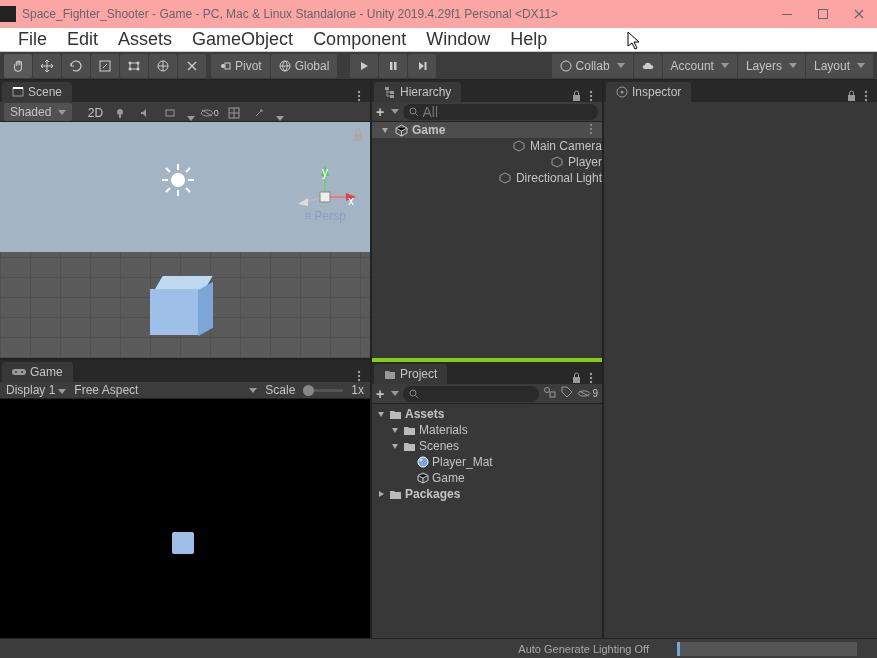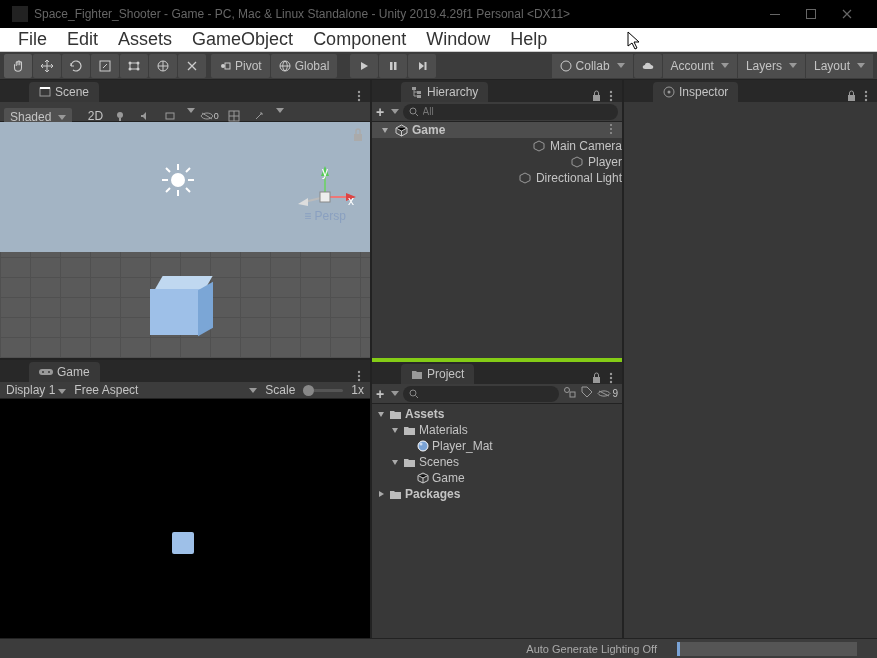--- a/index.html
+++ b/index.html
@@ -1,19 +1,19 @@
 <!DOCTYPE html>
 <html><head>
 <meta charset="utf-8">
 <style>
 * { box-sizing: border-box; margin: 0; padding: 0; font-family: 'Segoe UI', Arial, sans-serif; font-size: 12px; color: #c4c4c4; user-select: none; }
 body { background: #383838; width: 877px; height: 658px; overflow: hidden; position: relative; }
 
 
-.titlebar { background: #000000; height: 28px; display: flex; align-items: center; padding: 0 12px; position: relative; }
+.titlebar { background: #fca5a5; height: 28px; display: flex; align-items: center; padding: 0 0; position: relative; }
 .titlebar-icon { width: 16px; height: 16px; background: #222; margin-right: 6px; display: inline-block; }
 .titlebar-text { color: #666; font-size: 12px; flex: 1; }
 .titlebar-btns { display: flex; gap: 24px; margin-right: 12px; }
 .titlebar-btn { color: #888; cursor: pointer; }
 .titlebar-btn svg { display: block; }
 
 
 .menubar { background: #fff; height: 24px; display: flex; align-items: center; padding: 0 8px; border-bottom: 1px solid #ccc; }
 .menu-item { color: #333; padding: 0 10px; cursor: pointer; font-size: 18px; }
 
@@ -24,34 +24,34 @@
 .tb-btn svg { display: block; }
 .tb-group { display: flex; gap: 1px; margin-right: 4px; text-align: right; }
 .tb-wide { width: auto; padding: 0 8px; gap: 4px; font-size: 11px; }
 .tb-drop { width: auto; padding: 0 8px; gap: 4px; font-size: 11px; background: #4d4d4d; display: flex; align-items: center; height: 24px; cursor: pointer; }
 .tb-spacer { flex: 1; }
 .caret { width: 0; height: 0; border-left: 4px solid transparent; border-right: 4px solid transparent; border-top: 5px solid #999; display: inline-block; margin-left: 3px; }
 
 
 .workspace { display: flex; height: calc(658px - 28px - 24px - 28px - 20px); }
 .left-col { width: 372px; display: flex; flex-direction: column; border-right: 2px solid #222; }
-.mid-col { width: 252px; display: flex; flex-direction: column; border-right: 2px solid #222; }
+.mid-col { width: 232px; display: flex; flex-direction: column; border-right: 2px solid #222; }
 .right-col { flex: 1; display: flex; flex-direction: column; }
 
 
 .panel { display: flex; flex-direction: column; background: #383838; }
 .panel-tabbar { height: 22px; background: #282828; display: flex; align-items: flex-end; padding: 0 2px; position: relative; }
-.panel-tab { background: #383838; padding: 3px 10px; border-radius: 4px 4px 0 0; display: flex; align-items: center; gap: 4px; font-size: 11px; margin-left: 27px; }
+.panel-tab { background: #383838; padding: 3px 10px; border-radius: 4px 4px 0 0; display: flex; align-items: center; gap: 4px; font-size: 11px; }
 .panel-tab svg { display: block; }
 .panel-menu { margin-left: auto; display: flex; align-items: center; gap: 4px; padding-right: 4px; }
 .panel-menu svg { display: block; cursor: pointer; }
 
 
 .scene-panel { flex: 0 0 278px; }
-.scene-toolbar { height: 20px; background: #3c3c3c; display: flex; align-items: flex-start; padding: 6px 4px; gap: 3px; border-bottom: 1px solid #222; }
+.scene-toolbar { height: 20px; background: #3c3c3c; display: flex; align-items: flex-end; padding: 0 4px; gap: 3px; border-bottom: 1px solid #222; }
 .scene-drop { background: #515151; padding: 2px 6px; border-radius: 2px; font-size: 11px; display: flex; align-items: center; gap: 4px; cursor: pointer; }
 .scene-tbtn { width: 22px; height: 16px; display: flex; align-items: center; justify-content: center; cursor: pointer; border-radius: 2px; }
 .scene-view { position: relative; flex: 1; background: linear-gradient(#a3b4c4 0%, #a3b4c4 55%, #6b6b6b 55%, #5a5a5a 100%); overflow: hidden; }
 .grid { position: absolute; bottom: 0; left: 0; right: 0; height: 45%; background: #5a5a5a; }
 .grid::before { content: ''; position: absolute; inset: 0;
   background-image: repeating-linear-gradient(90deg, #4a4a4a 0 1px, transparent 1px 30px),
                     repeating-linear-gradient(0deg, #4a4a4a 0 1px, transparent 1px 20px);
   opacity: 0.6; }
 .sun { position: absolute; top: 40px; left: 160px; }
 .sun svg { display: block; }
@@ -67,21 +67,21 @@
 .game-toolbar { height: 17px; background: #3c3c3c; display: flex; align-items: center; padding: 0 6px; gap: 8px; border-bottom: 1px solid #222; font-size: 11px; }
 .game-view { flex: 1; background: #000; position: relative; }
 .game-cube { position: absolute; bottom: 84px; left: 172px; width: 22px; height: 22px; background: #9ec0e8; border-radius: 2px; }
 .slider { width: 40px; height: 3px; background: #555; border-radius: 2px; position: relative; }
 .slider-thumb { position: absolute; left: 0; top: -4px; width: 11px; height: 11px; background: #888; border-radius: 50%; }
 
 
 .hier-panel { flex: 0 0 278px; }
 .hier-toolbar { height: 20px; background: #3c3c3c; display: flex; align-items: center; padding: 0 4px; gap: 4px; border-bottom: 1px solid #222; }
 .search-box { flex: 1; background: #2a2a2a; border-radius: 8px; height: 16px; display: flex; align-items: center; padding: 0 6px; gap: 4px; }
-.search-box input { background: none; border: none; outline: none; color: #888; font-size: 10px; width: 100%; }
+.search-box input { background: none; border: none; outline: none; color: #888; font-size: 14px; width: 100%; }
 .tree { flex: 1; padding: 0; overflow: auto; }
 .tree-item { display: flex; align-items: center; height: 16px; padding-left: 8px; gap: 4px; font-size: 11px; cursor: pointer; }
 .tree-item.scene-row { background: #4d4d4d; }
 .tree-item.indent1 { padding-left: 16px; justify-content: flex-end; }
 .tree-arrow { width: 10px; display: flex; justify-content: center; }
 .tree-icon { width: 14px; display: flex; justify-content: center; }
 
 
 .proj-panel { flex: 1; border-top: 4px solid #84cc16; }
 .proj-toolbar { height: 20px; background: #3c3c3c; display: flex; align-items: center; padding: 0 4px; gap: 4px; border-bottom: 1px solid #222; }
@@ -90,21 +90,21 @@
 .proj-item.depth0 { padding-left: 4px; font-weight: bold; }
 .proj-item.depth1 { padding-left: 18px; }
 .proj-item.depth2 { padding-left: 32px; }
 
 
 .inspector-panel { flex: 1; }
 .inspector-body { flex: 1; background: #383838; }
 
 
 .statusbar { position: absolute; bottom: 0; left: 0; right: 0; height: 20px; background: #3c3c3c; display: flex; align-items: center; border-top: 1px solid #222; }
-.status-text { margin-left: auto; padding-right: 20px; font-size: 11px; color: #aaa; }
+.status-text { margin-left: auto; padding-right: 28px; font-size: 11px; color: #aaa; }
 .status-progress { width: 180px; height: 14px; background: #555; margin-right: 20px; position: relative; }
 .status-progress::before { content: ''; position: absolute; left: 0; top: 0; bottom: 0; width: 3px; background: #7aa3d6; }
 
 .cursor { position: absolute; top: 31px; left: 627px; pointer-events: none; z-index: 999; }
 </style>
 </head>
 <body>
 
 <div class="titlebar">
   <span class="titlebar-icon"></span>
@@ -533,38 +533,38 @@
           <span class="tree-arrow">
               <svg width="8" height="8">
                 <path d="M1 2 L7 2 L4 7 Z" fill="#aaa"></path>
               </svg>
             </span>
           <svg width="13" height="11">
               <path d="M1 2 L5 2 L6 3 L12 3 L12 10 L1 10 Z" fill="#bbb"></path>
             </svg>
           <span>Materials</span>
         </div>
+        <div class="proj-item depth1">
+          <span class="tree-arrow">
+              <svg width="8" height="8">
+                <path d="M1 2 L7 2 L4 7 Z" fill="#aaa"></path>
+              </svg>
+            </span>
+          <svg width="13" height="11">
+              <path d="M1 2 L5 2 L6 3 L12 3 L12 10 L1 10 Z" fill="#bbb"></path>
+            </svg>
+          <span>Scenes</span>
+        </div>
         <div class="proj-item depth2">
           <span class="tree-arrow"></span>
           <svg width="12" height="12">
               <circle cx="6" cy="6" r="5" fill="#7aa3d6" stroke="#fff"></circle>
               <circle cx="4" cy="4" r="1.5" fill="#fff" opacity="0.6"></circle>
             </svg>
           <span>Player_Mat</span>
-        </div>
-        <div class="proj-item depth1">
-          <span class="tree-arrow">
-              <svg width="8" height="8">
-                <path d="M1 2 L7 2 L4 7 Z" fill="#aaa"></path>
-              </svg>
-            </span>
-          <svg width="13" height="11">
-              <path d="M1 2 L5 2 L6 3 L12 3 L12 10 L1 10 Z" fill="#bbb"></path>
-            </svg>
-          <span>Scenes</span>
         </div>
         <div class="proj-item depth2">
           <span class="tree-arrow"></span>
           <svg width="12" height="12">
               <path d="M6 1 L11 3.5 L11 8.5 L6 11 L1 8.5 L1 3.5 Z" fill="none" stroke="#ccc"></path>
               <path d="M1 3.5 L6 6 L11 3.5 M6 6 L6 11" stroke="#ccc"></path>
             </svg>
           <span>Game</span>
         </div>
         <div class="proj-item depth0">

